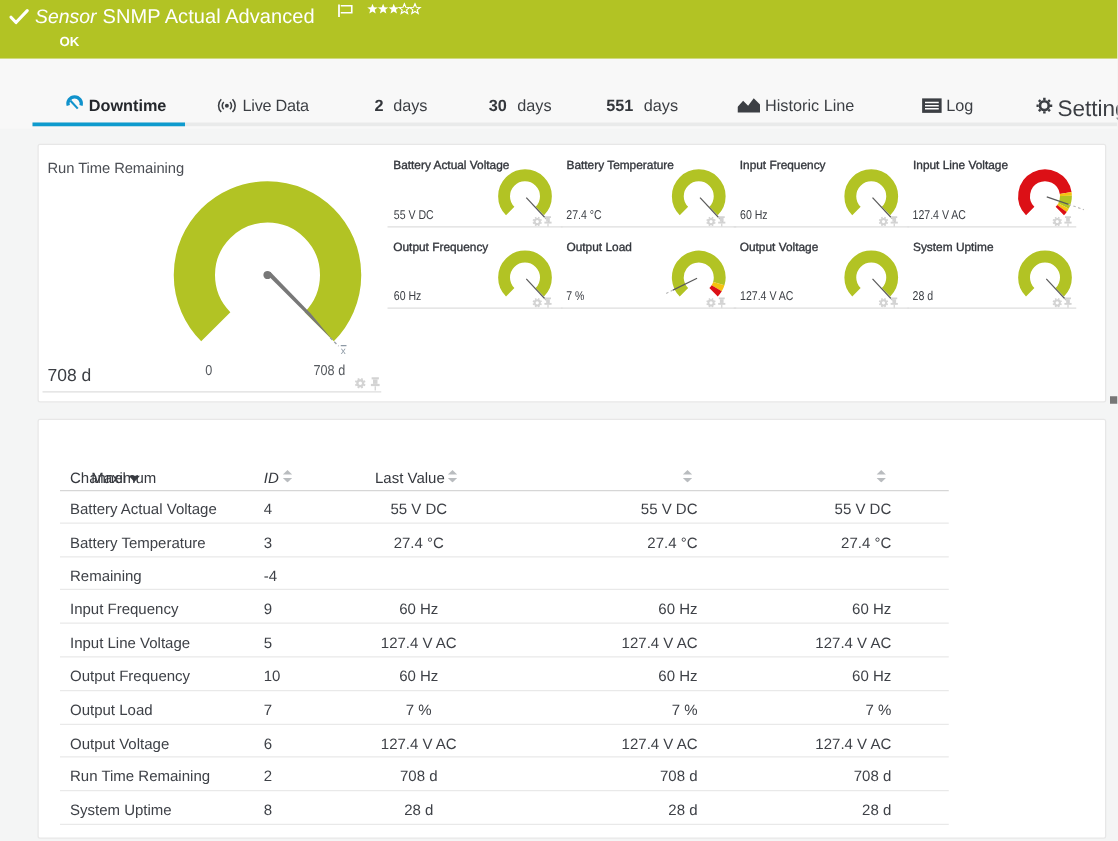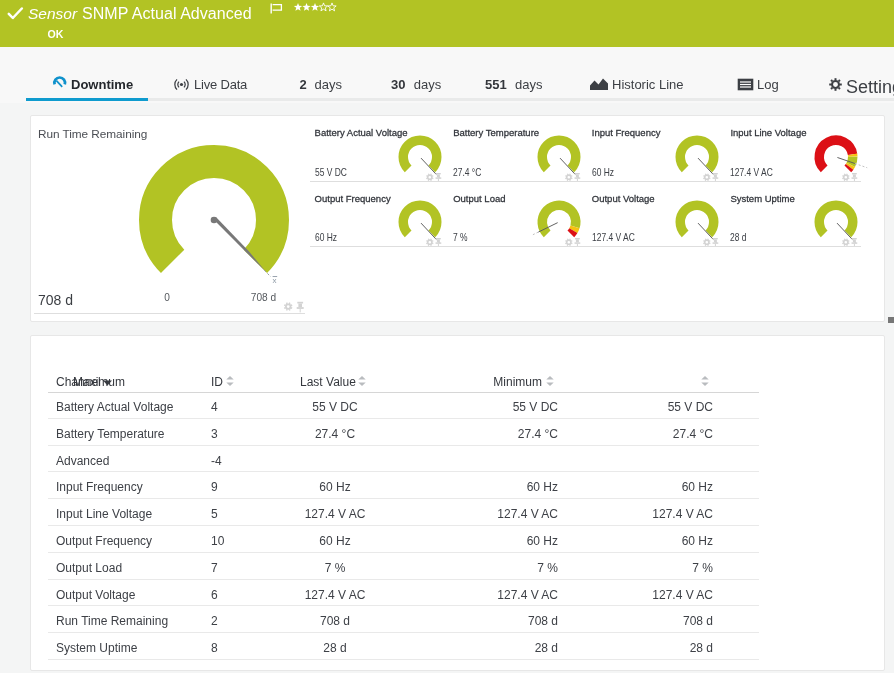--- a/index.html
+++ b/index.html
@@ -315,31 +315,30 @@
       <div class="cellb" style="left:3px;top:64.5px;width:135px;"></div>
     </div>
   </div>
 <div class="abs" style="left:888px;top:317px;width:6px;height:6px;background:#777;"></div>
 <div class="abs panel" style="left:30px;top:335px;width:855px;height:336px;"></div>
 <div class="abs" style="left:30px;top:335px;width:729px;height:336px;overflow:hidden;">
     <div class="th" style="left:26px;top:40px;">Channel</div>
     <svg width="9" height="6" viewBox="0 0 9 6" style="position:absolute;left:73px;top:45px;">
       <polygon points="0,0.5 9,0.5 4.5,5.5" fill="#3a3d43"></polygon>
     </svg>
-    <div class="th" style="left:181px;top:40px;">ID</div>
+    <div class="th" style="left:181px;top:40px;font-style:italic;">ID</div>
     <svg width="8" height="10" viewBox="0 0 8 10" style="position:absolute;left:196px;top:41px">
       <polygon points="4,0 7.7,3.6 0.3,3.6" fill="#b9bcbf"></polygon>
       <polygon points="4,10 7.7,6.4 0.3,6.4" fill="#b9bcbf"></polygon>
     </svg>
     <div class="th" style="left:270px;top:40px;">Last Value</div>
     <svg width="8" height="10" viewBox="0 0 8 10" style="position:absolute;left:328px;top:41px">
       <polygon points="4,0 7.7,3.6 0.3,3.6" fill="#b9bcbf"></polygon>
       <polygon points="4,10 7.7,6.4 0.3,6.4" fill="#b9bcbf"></polygon>
     </svg>
-    <div class="th" style="left:0px;top:40px;width:512px;text-align:right;">Minimum</div>
     <svg width="8" height="10" viewBox="0 0 8 10" style="position:absolute;left:516px;top:41px">
       <polygon points="4,0 7.7,3.6 0.3,3.6" fill="#b9bcbf"></polygon>
       <polygon points="4,10 7.7,6.4 0.3,6.4" fill="#b9bcbf"></polygon>
     </svg>
     <div class="th" style="left:0px;top:40px;width:668px;text-align:left;padding-left:43px;">Maximum</div>
     <svg width="8" height="10" viewBox="0 0 8 10" style="position:absolute;left:671px;top:41px">
       <polygon points="4,0 7.7,3.6 0.3,3.6" fill="#b9bcbf"></polygon>
       <polygon points="4,10 7.7,6.4 0.3,6.4" fill="#b9bcbf"></polygon>
     </svg>
     <div class="cellb" style="left:18px;top:57px;width:829px;background:#d6d6d6;"></div>
@@ -393,21 +392,21 @@
           <line x1="3.86" y1="9.24" x2="4.25" y2="8.31" stroke="#40403f" stroke-width="1.1"></line>
           <line x1="2.56" y1="9.22" x2="2.19" y2="8.30" stroke="#40403f" stroke-width="1.1"></line>
           <line x1="1.64" y1="10.14" x2="0.71" y2="9.75" stroke="#40403f" stroke-width="1.1"></line>
           <line x1="1.62" y1="11.44" x2="0.70" y2="11.81" stroke="#40403f" stroke-width="1.1"></line>
           <line x1="2.54" y1="12.36" x2="2.15" y2="13.29" stroke="#40403f" stroke-width="1.1"></line>
           <line x1="3.84" y1="12.38" x2="4.21" y2="13.30" stroke="#40403f" stroke-width="1.1"></line>
           <line x1="4.76" y1="11.46" x2="5.69" y2="11.85" stroke="#40403f" stroke-width="1.1"></line>
         </svg></span>
     </div>
     <div class="trow" style="top:110.6px;left:18px;">
-      <span style="left:8px;">Advanced</span>
+      <span style="left:8px;">Remaining</span>
       <span style="left:163px;">-4</span>
       <span style="left:217px;width:140px;text-align:center;"></span>
       <span style="right:319px;"></span>
       <span style="right:164px;"></span>
       <span style="left:744px;top:9px;"><svg width="16" height="14" viewBox="0 0 16 14">
           <circle cx="9.6" cy="5.2" r="2.7" fill="none" stroke="#40403f" stroke-width="1.9"></circle>
           <line x1="12.95" y1="4.61" x2="14.33" y2="4.37" stroke="#40403f" stroke-width="1.3"></line>
           <line x1="11.79" y1="2.60" x2="12.69" y2="1.52" stroke="#40403f" stroke-width="1.3"></line>
           <line x1="9.60" y1="1.80" x2="9.60" y2="0.40" stroke="#40403f" stroke-width="1.3"></line>
           <line x1="7.41" y1="2.60" x2="6.51" y2="1.52" stroke="#40403f" stroke-width="1.3"></line>

